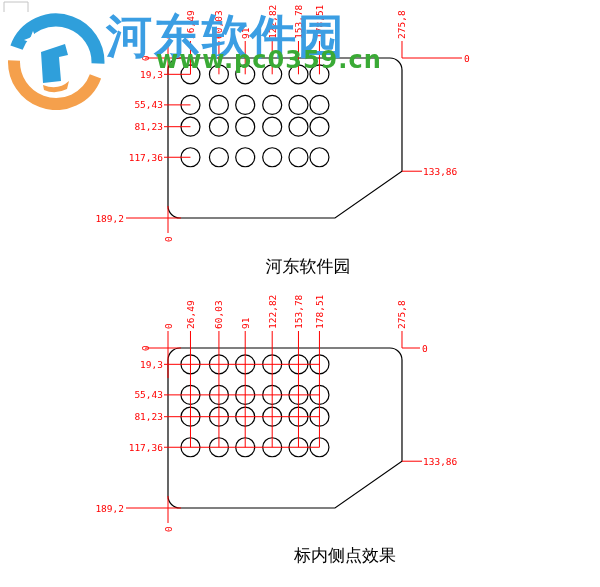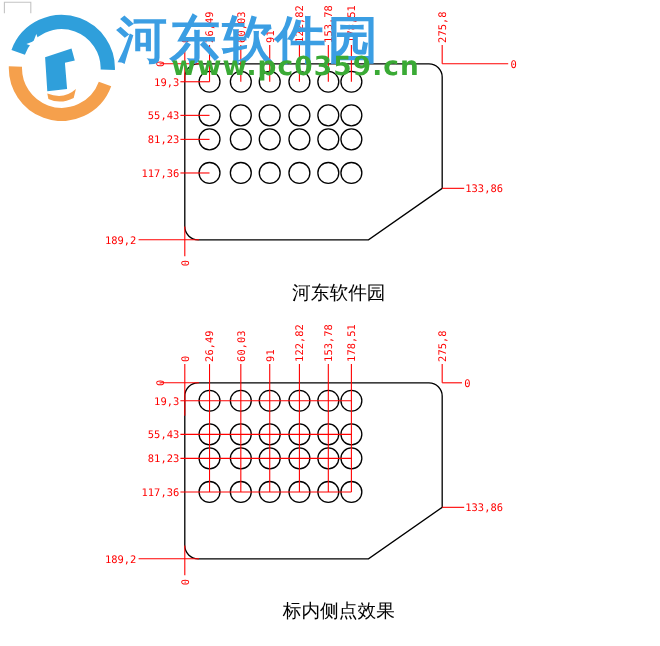--- a/index.html
+++ b/index.html
@@ -2,21 +2,21 @@
 <html><head>
 <meta charset="utf-8">
 <style>
   html,body{margin:0;padding:0;background:#ffffff;}
   .page{position:relative;width:600px;height:587px;background:#ffffff;overflow:hidden;
         font-family:"DejaVu Sans",sans-serif;}
   .drawing-svg{position:absolute;left:0;top:0;z-index:1;}
   .caption{position:absolute;left:308px;transform:translateX(-50%);
            font-size:17px;color:#000;white-space:nowrap;z-index:1;}
   .caption-1{top:255px;}
-  .caption-2{top:544px;}
+  .caption-2{top:544px;margin-left:37px;}
   .watermark{position:absolute;left:0;top:0;width:360px;height:115px;z-index:2;}
   .logo{position:absolute;left:6px;top:10px;}
   .site-name{position:absolute;left:106px;top:6px;font-size:46px;font-weight:bold;
              letter-spacing:2px;white-space:nowrap;}
   .site-url{position:absolute;left:112px;top:46px;font-size:24px;font-weight:bold;
             letter-spacing:1px;white-space:nowrap;margin-left:44px;}
 </style>
 </head>
 <body>
 

